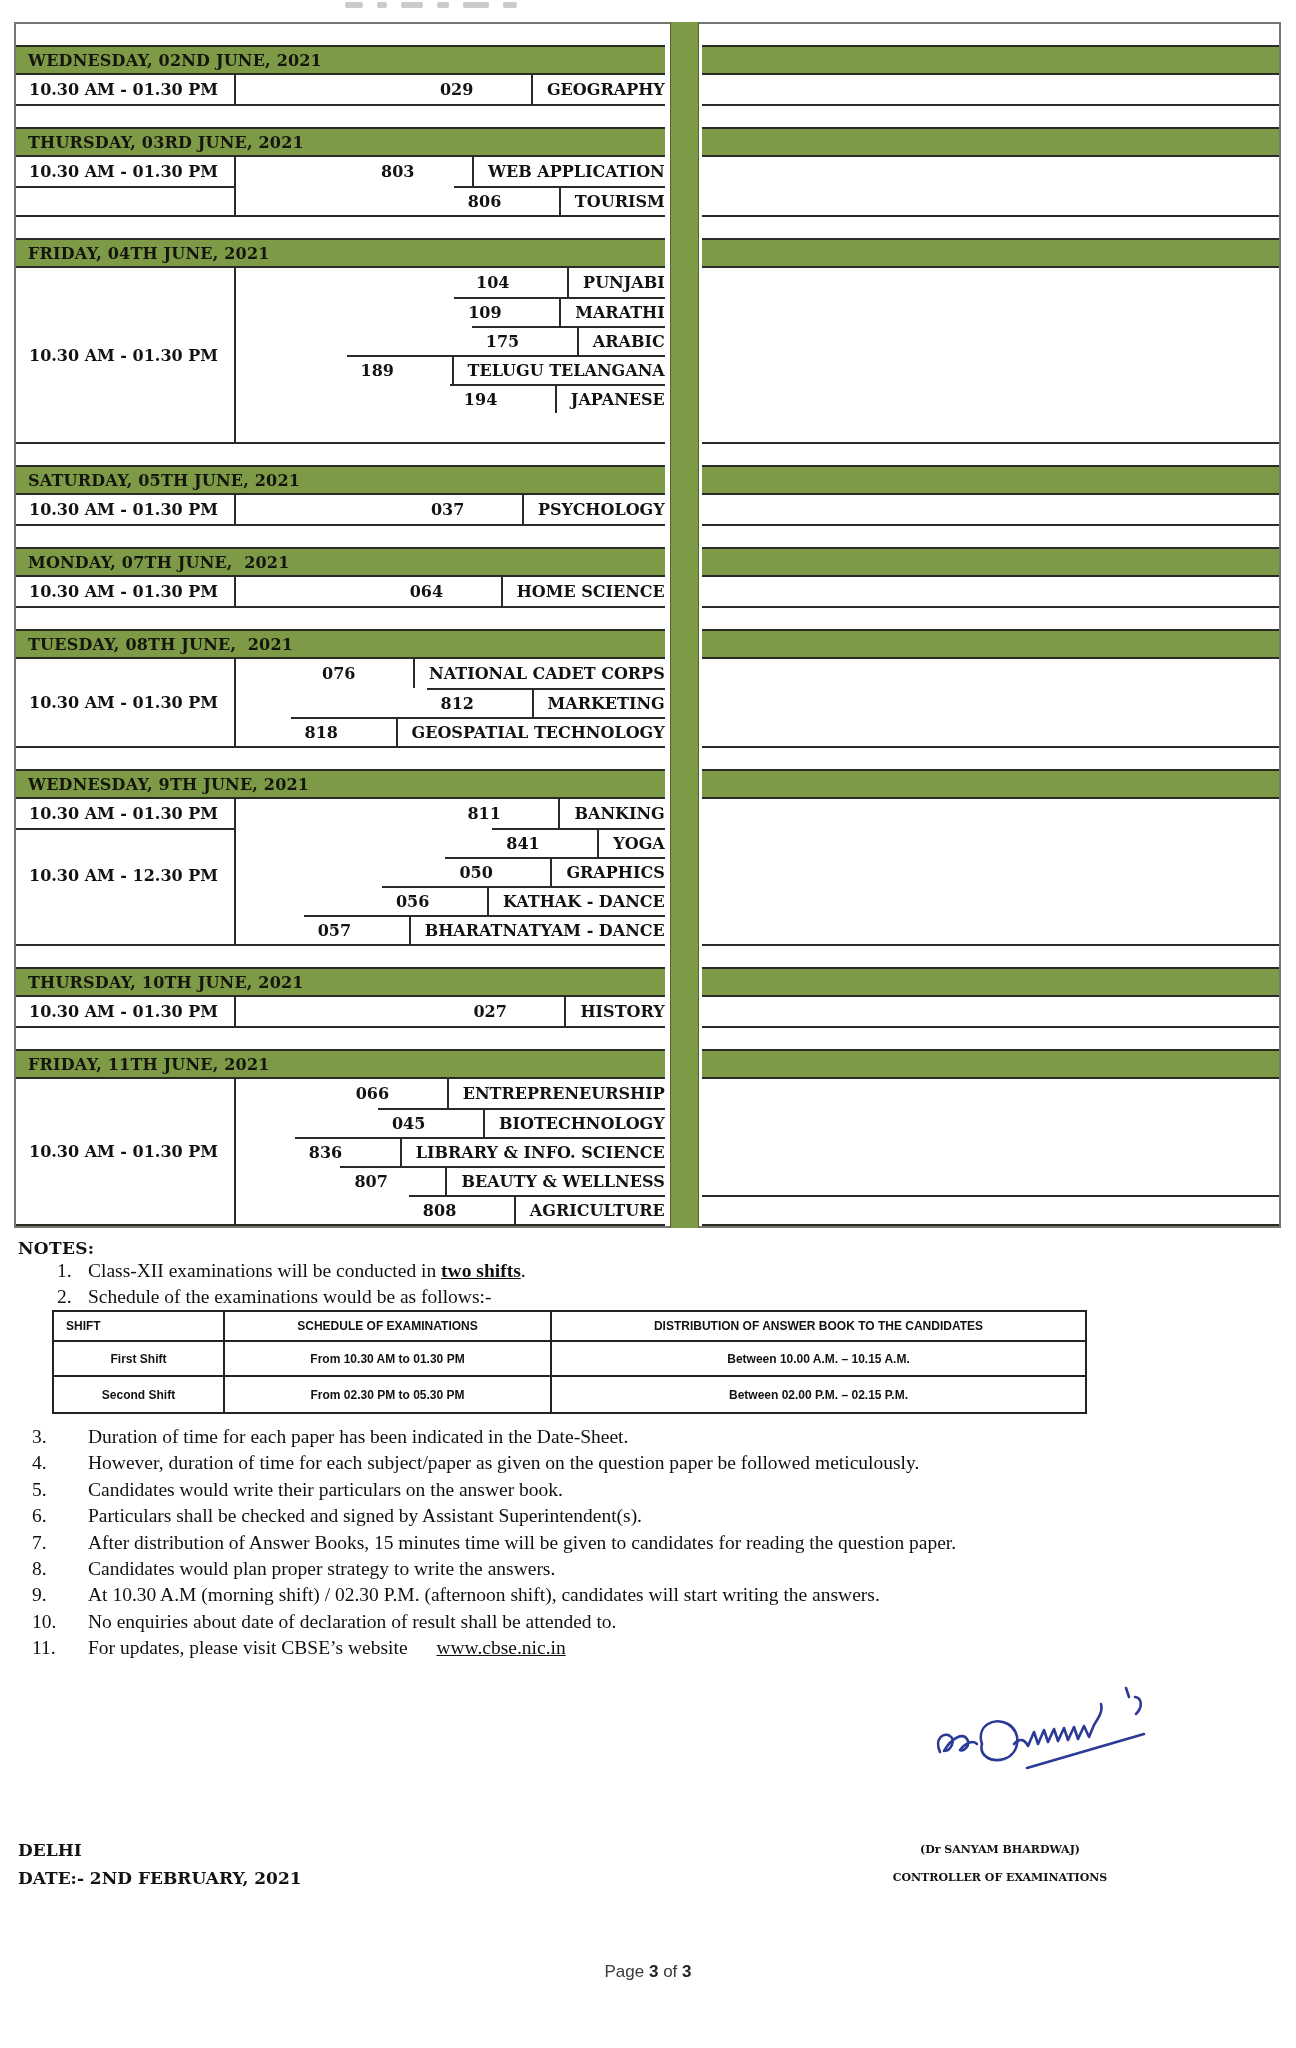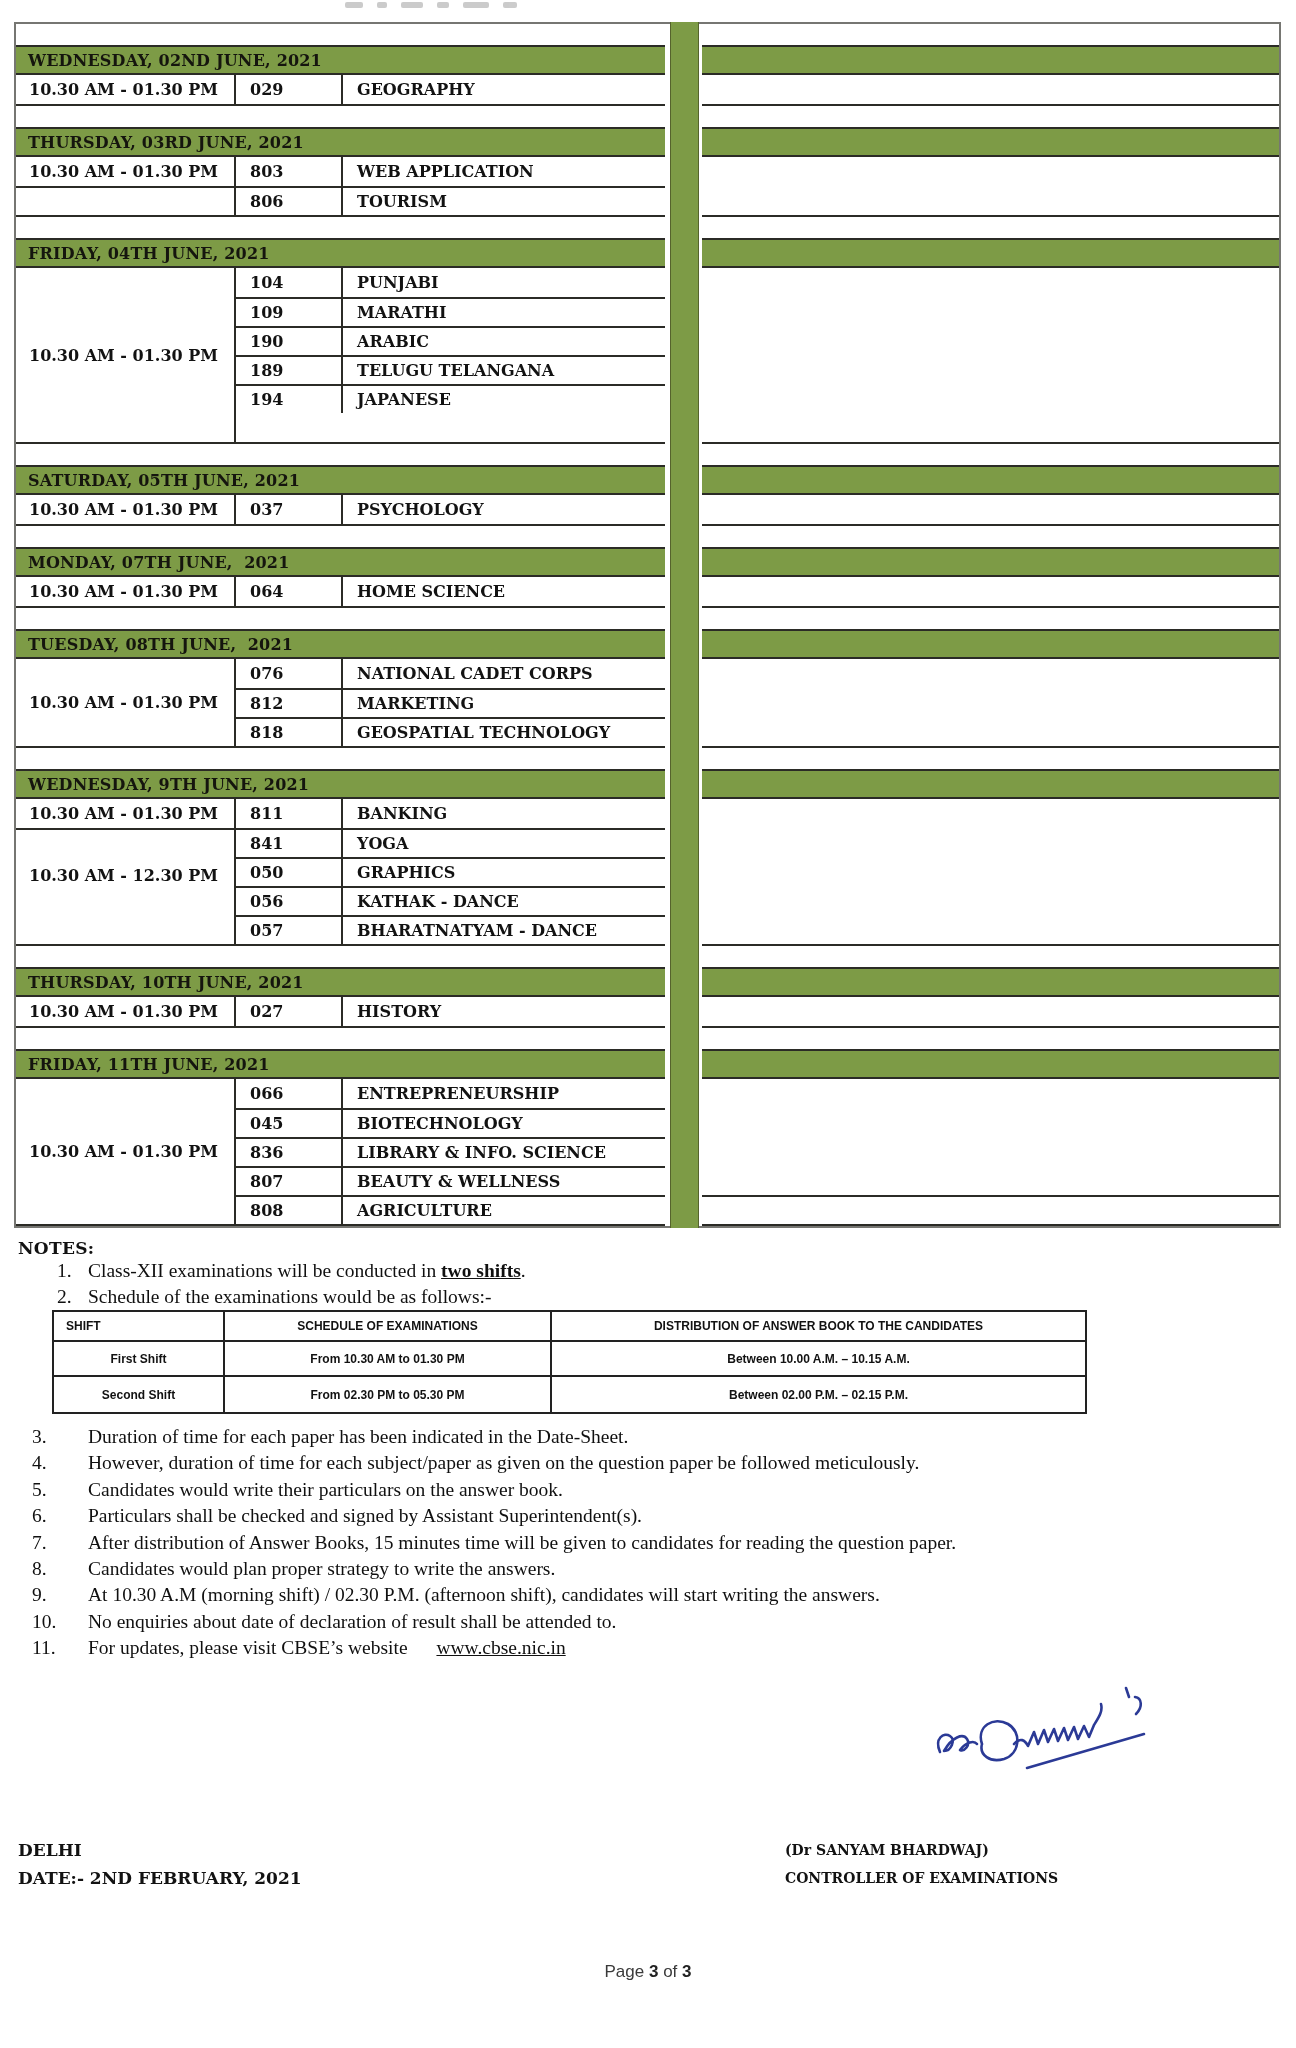--- a/index.html
+++ b/index.html
@@ -21,21 +21,21 @@
   .spacer{height:21px;}
   .band{height:30px;box-sizing:border-box;border-top:2px solid #2b2b26;border-bottom:2px solid #2b2b26;
         background:#7d9b46;display:flex;align-items:center;padding-left:12px;
         font-weight:bold;font-size:16px;color:#15150e;letter-spacing:.2px;white-space:pre;}
   .lbody,.rbody{border-bottom:2px solid #2b2b26;display:flex;}
   .rbody{flex-direction:column;}
   .timecol{width:220px;box-sizing:border-box;border-right:2px solid #2b2b26;display:flex;flex-direction:column;}
   .timecell{box-sizing:border-box;display:flex;align-items:center;padding-left:13px;
             font-weight:bold;font-size:16px;}
   .timecell + .timecell{border-top:2px solid #2b2b26;}
-  .rowscol{flex:1;display:flex;flex-direction:column;}
+  .rowscol{flex:1;display:flex;flex-direction:column;align-items:flex-end;}
   .subrow{height:29px;box-sizing:border-box;display:flex;}
   .subrow + .subrow{border-top:2px solid #2b2b26;}
   .code{width:107px;box-sizing:border-box;border-right:2px solid #2b2b26;display:flex;align-items:center;
         padding-left:14px;font-weight:bold;font-size:16px;}
   .subj{flex:1;display:flex;align-items:center;padding-left:14px;font-weight:bold;font-size:16px;}
   .rcell{box-sizing:border-box;}
   .rcell + .rcell{border-top:2px solid #2b2b26;}
 
   
   #notes-heading{position:absolute;left:18px;top:1238px;font-weight:bold;font-size:17px;letter-spacing:.3px;}
@@ -56,22 +56,22 @@
                    font-weight:bold;font-size:12px;font-family:Liberation Sans, sans-serif;}
   #shift-table div:nth-child(3n){border-right:none;}
   #shift-table div:nth-child(n+7){border-bottom:none;}
   #shift-table .hd{height:30px;}
   #shift-table .hd.first{justify-content:flex-start;padding-left:12px;}
   #shift-table .dr{height:35px;}
 
   
   #signature{position:absolute;left:930px;top:1682px;width:245px;height:115px;}
   #signoff-left{position:absolute;left:18px;top:1836px;font-weight:bold;font-size:17px;line-height:28px;}
-  #signoff-right{position:absolute;left:785px;top:1836px;width:430px;
-                 font-weight:bold;font-size:14px;line-height:28px;}
+  #signoff-right{position:absolute;left:785px;top:1836px;width:430px;text-align:center;
+                 font-weight:bold;font-size:11px;line-height:28px;}
 
   
   #footer{position:absolute;left:0;top:1962px;width:100%;text-align:center;
           font-family:"Liberation Sans", sans-serif;font-size:17px;color:#3a3a3a;}
   #footer b{color:#222;}
 </style>
 </head>
 <body>
 
 <div id="page">
@@ -127,21 +127,21 @@
           <div class="rowscol">
             <div class="subrow">
               <div class="code">104</div>
               <div class="subj">PUNJABI</div>
             </div>
             <div class="subrow">
               <div class="code">109</div>
               <div class="subj">MARATHI</div>
             </div>
             <div class="subrow">
-              <div class="code">190</div>
+              <div class="code">175</div>
               <div class="subj">ARABIC</div>
             </div>
             <div class="subrow">
               <div class="code">189</div>
               <div class="subj">TELUGU TELANGANA</div>
             </div>
             <div class="subrow">
               <div class="code">194</div>
               <div class="subj">JAPANESE</div>
             </div>

